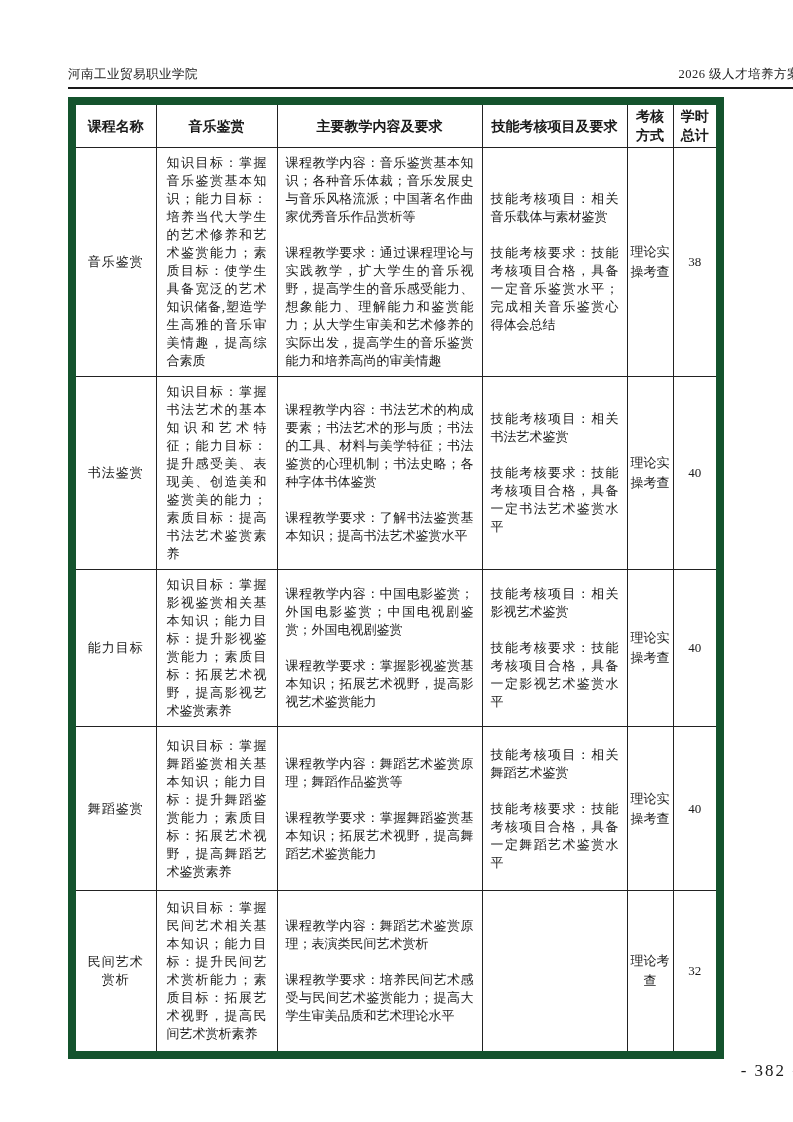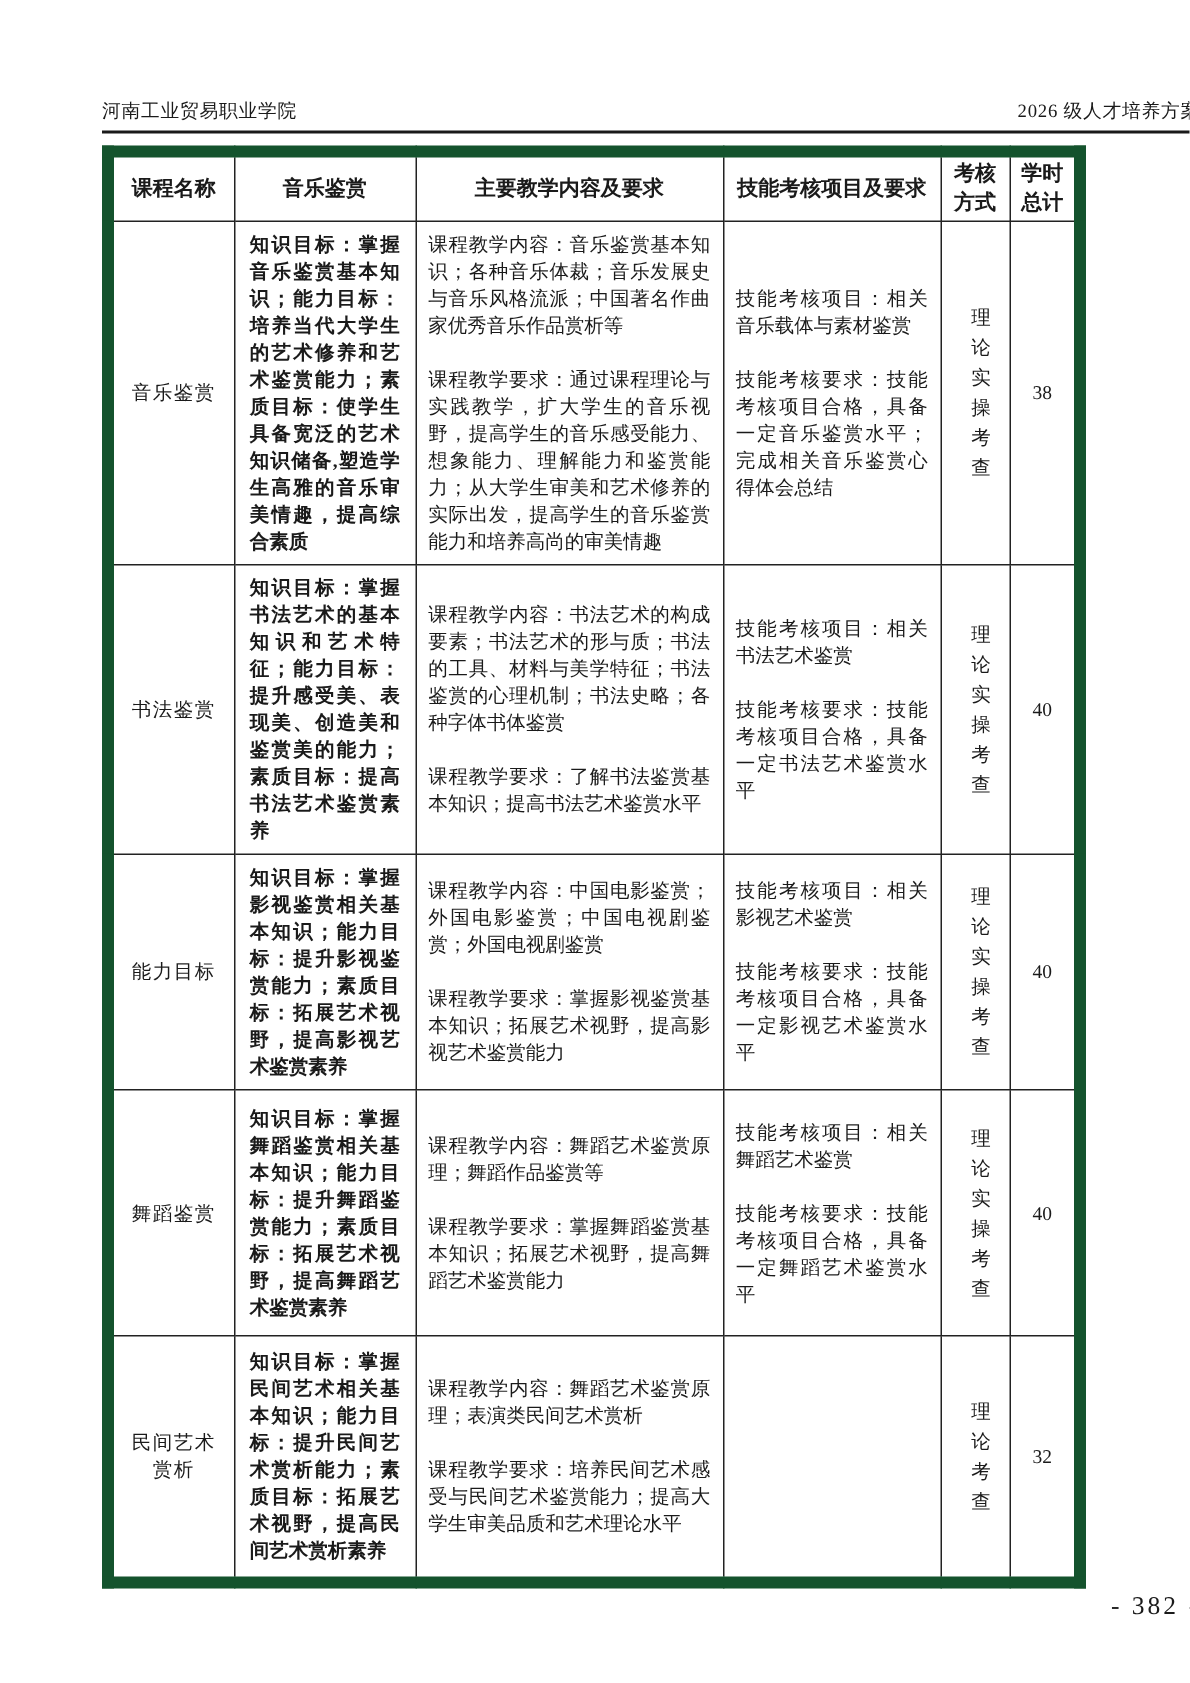--- a/index.html
+++ b/index.html
@@ -51,37 +51,36 @@
   }
   td.name {
     text-align: center;
     padding: 4px 6px;
     letter-spacing: 1px;
   }
   td.obj {
     padding: 6px 10px;
     text-align: justify;
     text-justify: inter-ideograph;
-    font-weight: bold;
   }
   td.content {
     padding: 6px 8px;
     text-align: justify;
     text-justify: inter-ideograph;
   }
   td.assess {
     padding: 6px 8px;
     text-align: justify;
     text-justify: inter-ideograph;
     margin-left: 14px;
   }
   td.content p + p, td.assess p + p { margin-top: 18px; }
   td.method {
     text-align: center;
-    padding: 2px 20px;
+    padding: 2px 0;
     line-height: 20px;
   }
   td.hours {
     text-align: center;
     padding: 2px 2px;
   }
   tr.r0 { height: 218px; }
   tr.r1 { height: 178px; }
   tr.r2 { height: 156px; }
   tr.r3 { height: 164px; }

